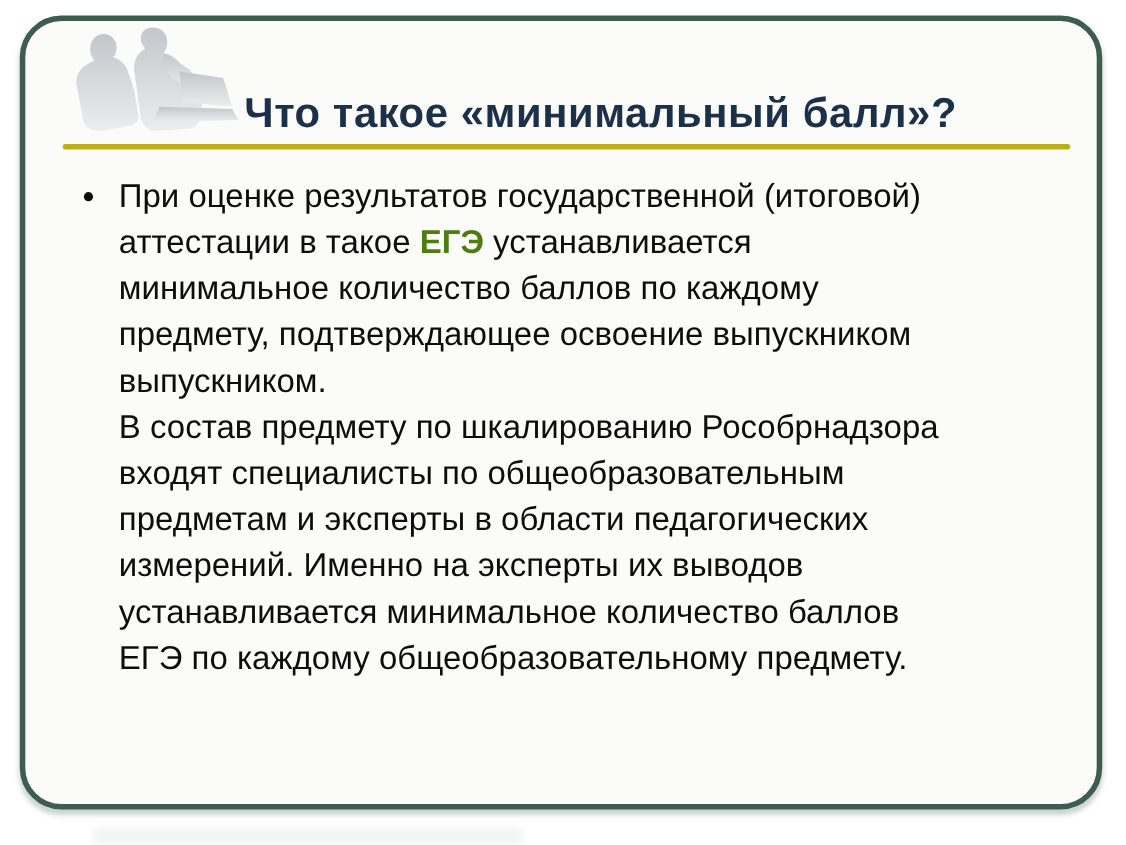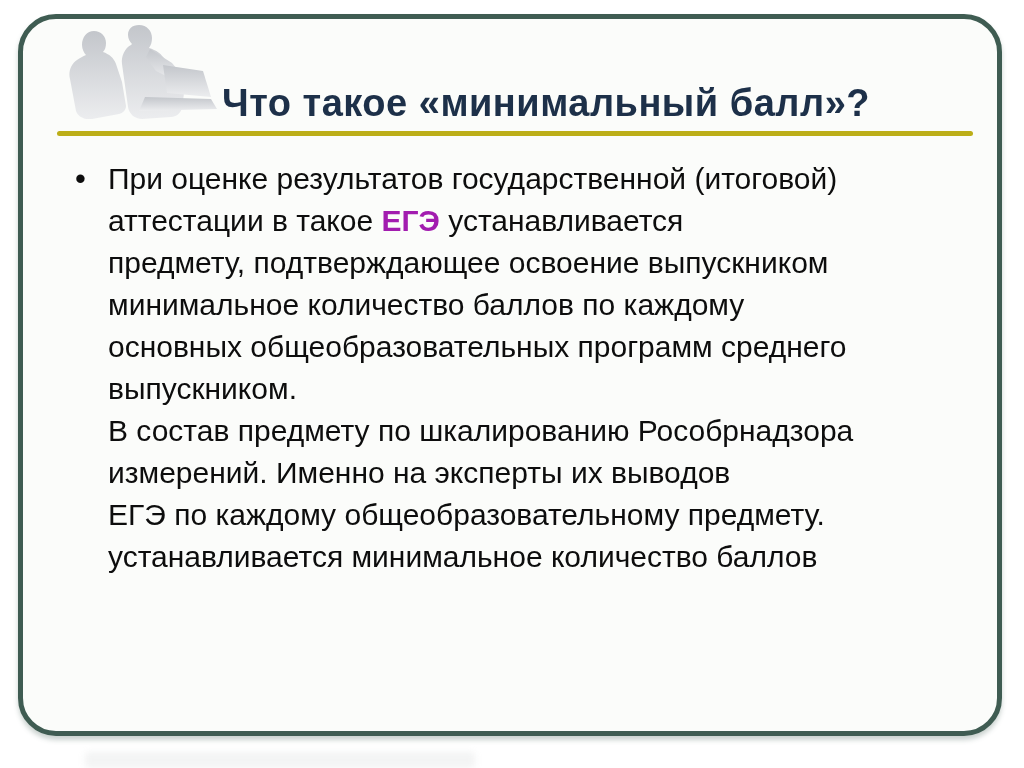--- a/index.html
+++ b/index.html
@@ -72,21 +72,21 @@
     line-height: 42px;
     color: #0D0D0D;
   }
   .text-line {
     font-size: 30px;
     line-height: 42px;
     color: #0D0D0D;
     white-space: nowrap;
   }
   .highlight-red {
-    color: #a21caf;
+    color: #4d7c0f;
     font-weight: bold;
   }
   .watermark-remnant {
     position: absolute;
     left: 85px;
     bottom: 0;
     width: 390px;
     height: 16px;
     background: rgba(180, 184, 188, 0.16);
     filter: blur(3px);
@@ -121,26 +121,27 @@
       <h1 class="slide-title">Что такое «минимальный балл»?</h1>
     </div>
 
     <div class="title-divider"></div>
 
     <div class="content">
       <span class="bullet-marker">•</span>
 
       <div class="text-line"><span>При оценке результатов государственной (итоговой)</span></div>
       <div class="text-line"><span>аттестации в такое</span> <span class="highlight-red">ЕГЭ</span> <span>устанавливается</span></div>
+      <div class="text-line"><span>минимальное количество баллов по каждому</span></div>
       <div class="text-line"><span>предмету, подтверждающее освоение выпускником</span></div>
-      <div class="text-line"><span>минимальное количество баллов по каждому</span></div>
-      <div class="text-line"><span>основных общеобразовательных программ среднего</span></div>
       <div class="text-line"><span>выпускником.</span></div>
       <div class="text-line"><span>В состав предмету по шкалированию Рособрнадзора</span></div>
+      <div class="text-line"><span>входят специалисты по общеобразовательным</span></div>
+      <div class="text-line"><span>предметам и эксперты в области педагогических</span></div>
       <div class="text-line"><span>измерений. Именно на эксперты их выводов</span></div>
+      <div class="text-line"><span>устанавливается минимальное количество баллов</span></div>
       <div class="text-line"><span>ЕГЭ по каждому общеобразовательному предмету.</span></div>
-      <div class="text-line"><span>устанавливается минимальное количество баллов</span></div>
     </div>
 
   </div>
 
   <div class="watermark-remnant"></div>
 </div>
 
 </body></html>

